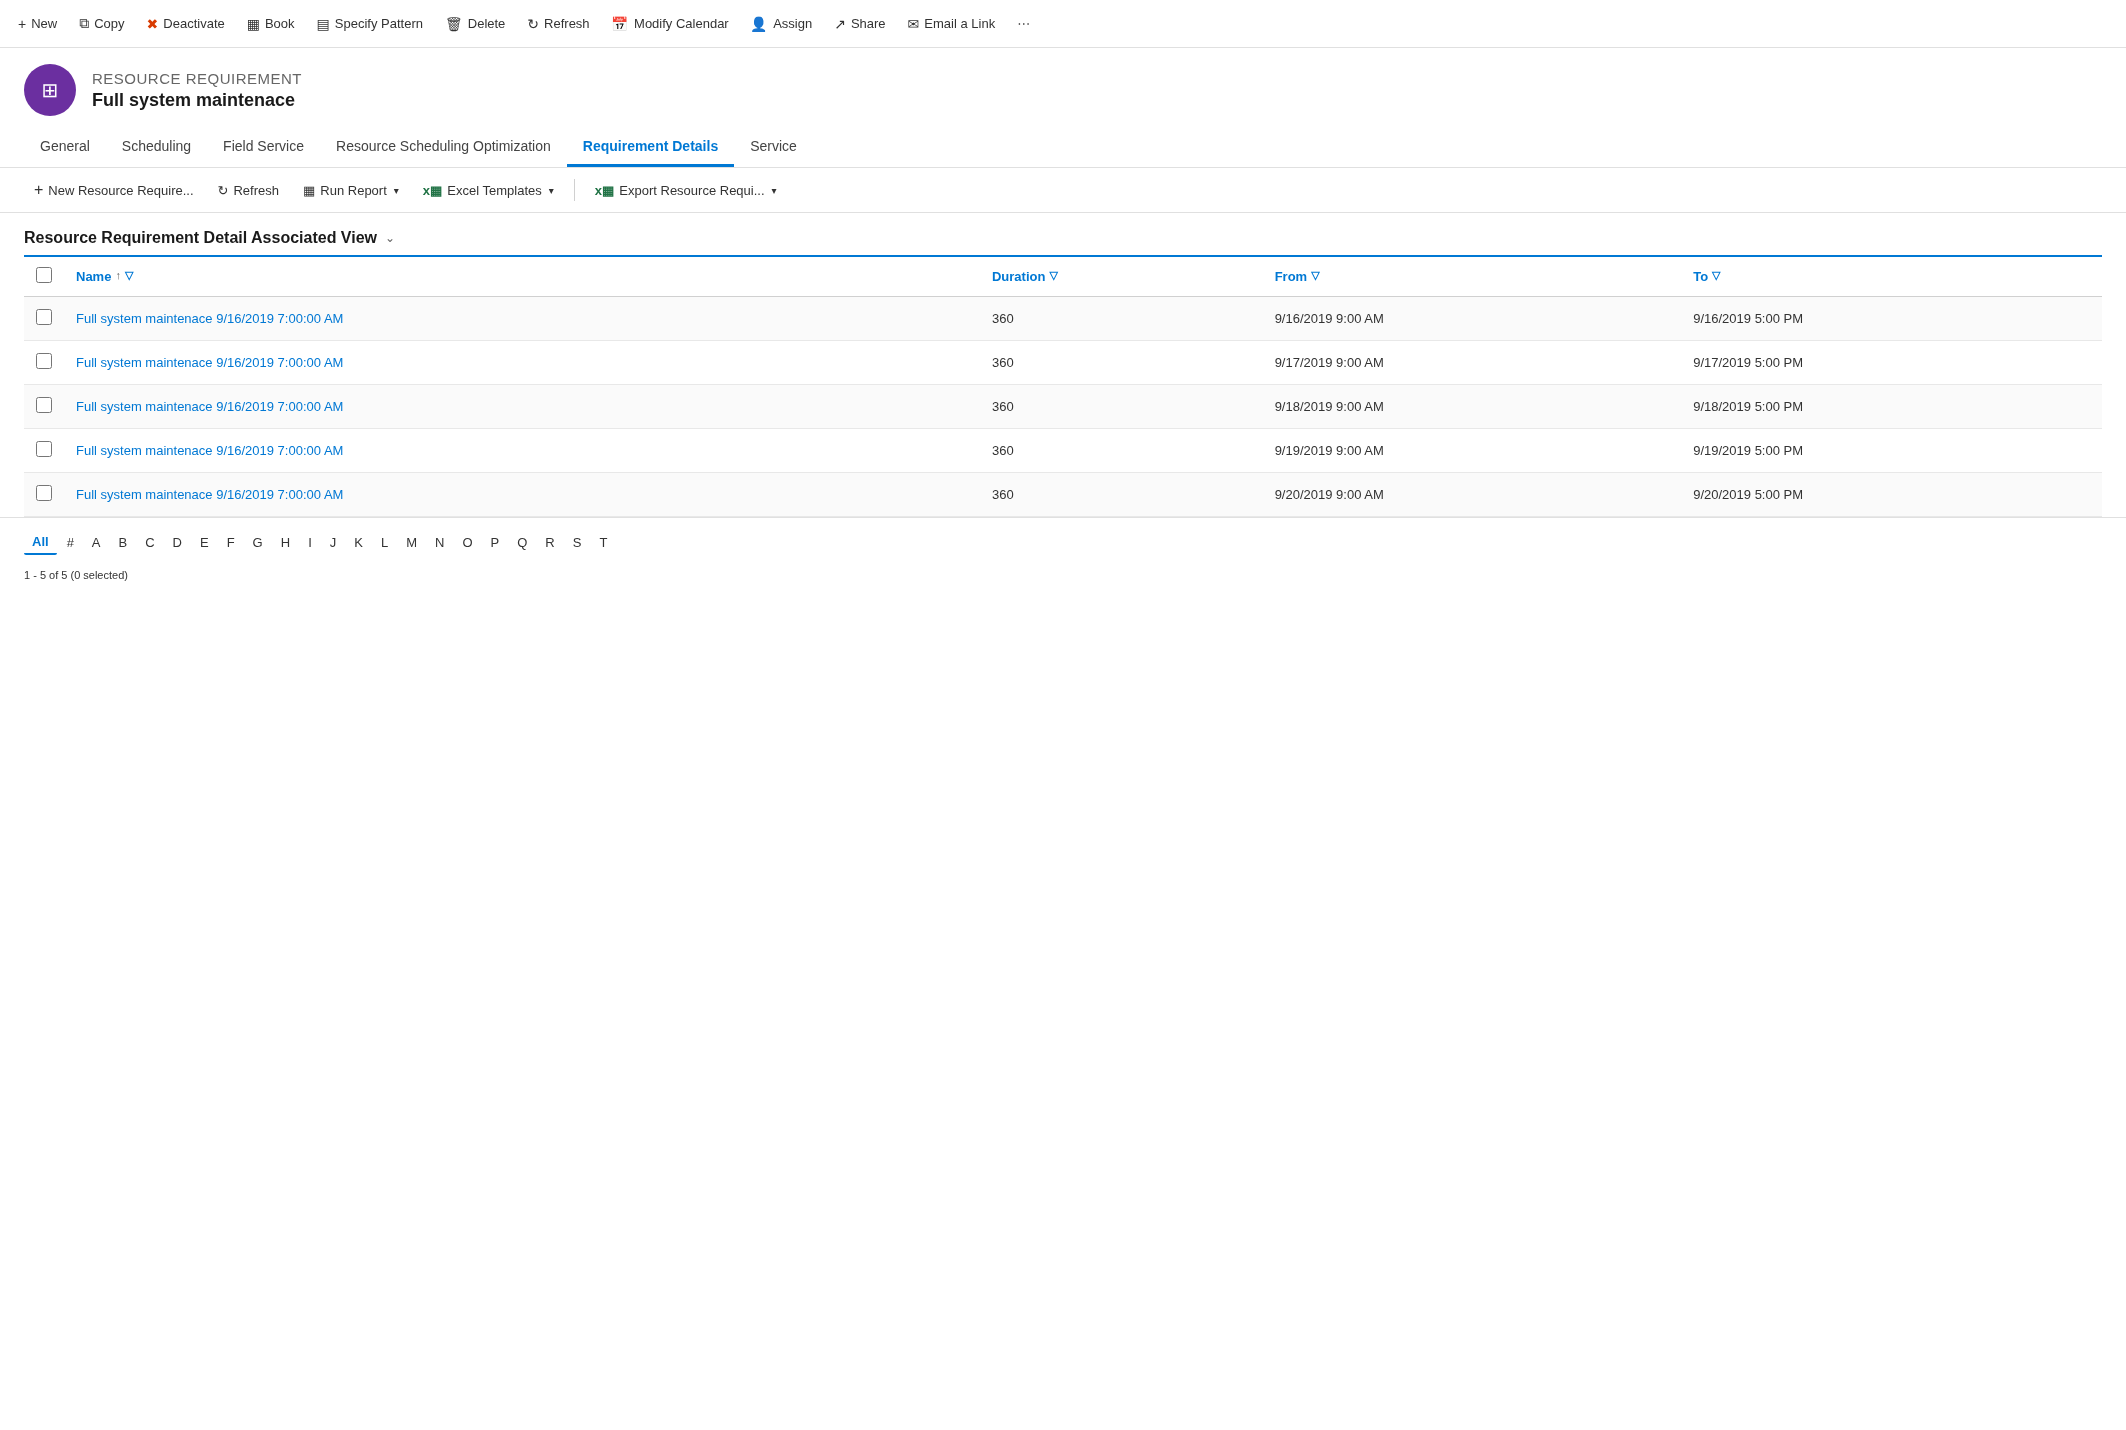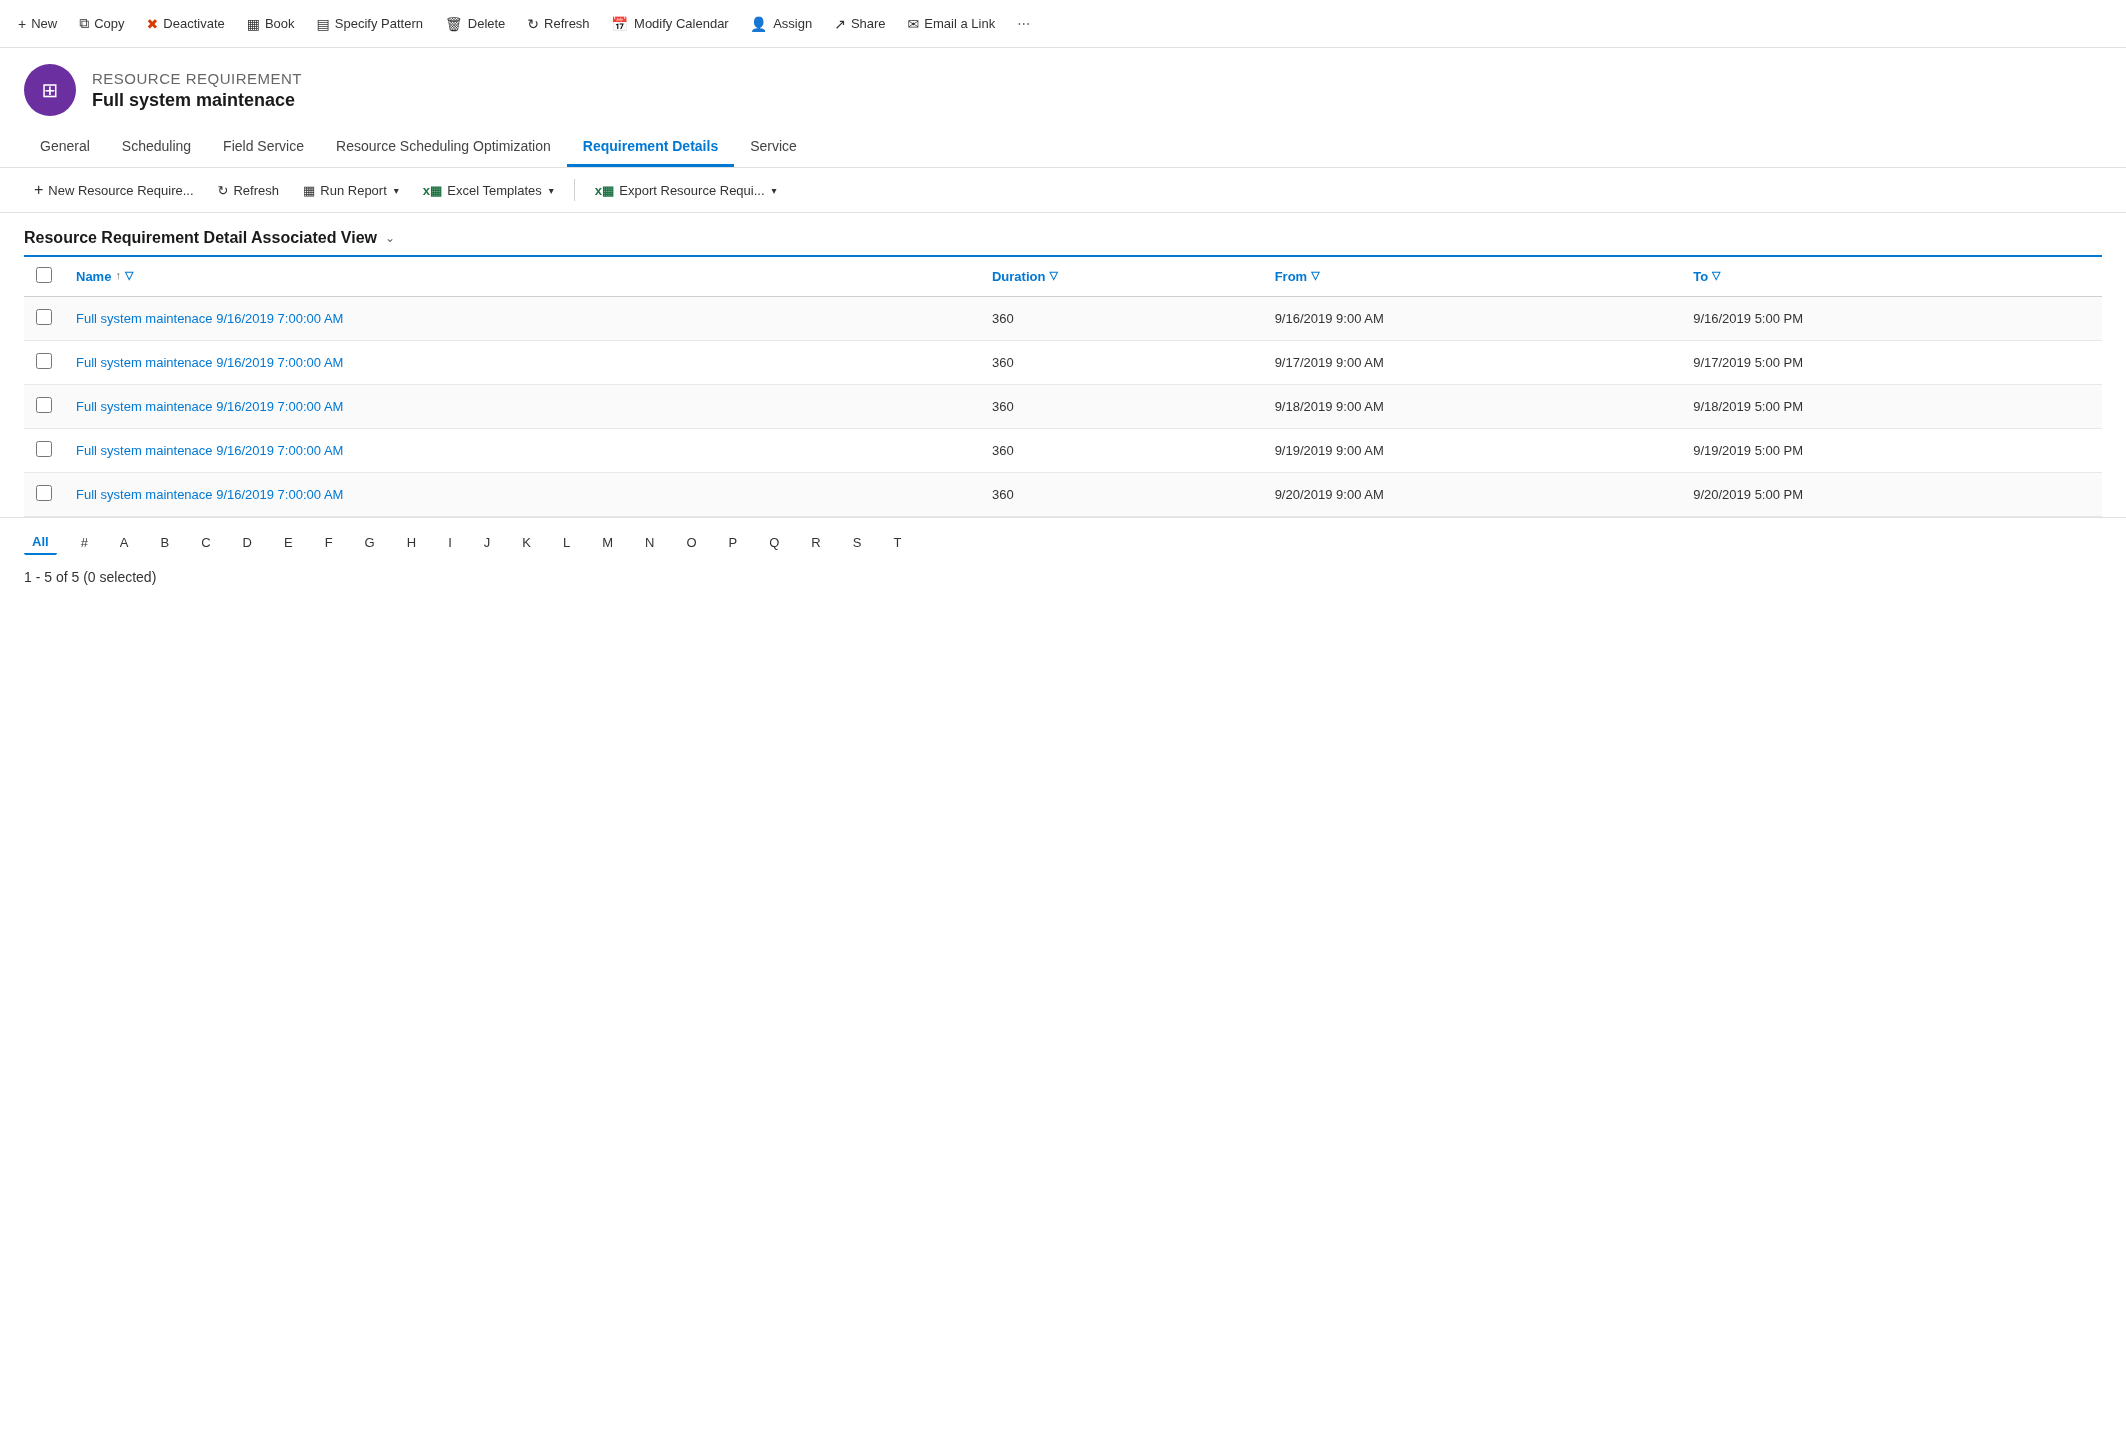--- a/index.html
+++ b/index.html
@@ -170,40 +170,40 @@
       color: #0078d4;
       cursor: pointer;
       text-decoration: none;
     }
 
     
     .pagination-bar {
       padding: 12px 24px 6px;
       display: flex;
       align-items: center;
-      gap: 16px;
+      gap: 2px;
       border-top: 1px solid #e0e0e0;
     }
     .page-letter {
       padding: 4px 8px;
       font-size: 13px;
       color: #333;
       cursor: pointer;
       border-radius: 2px;
     }
     .page-letter.active {
       color: #0078d4;
       border-bottom: 2px solid #0078d4;
       font-weight: 600;
     }
 
     
     .status-bar {
       padding: 8px 24px;
-      font-size: 14px;
+      font-size: 11px;
       color: #333;
     }
 
     
     input[type="checkbox"] {
       width: 16px;
       height: 16px;
       cursor: pointer;
     }
   </style>

